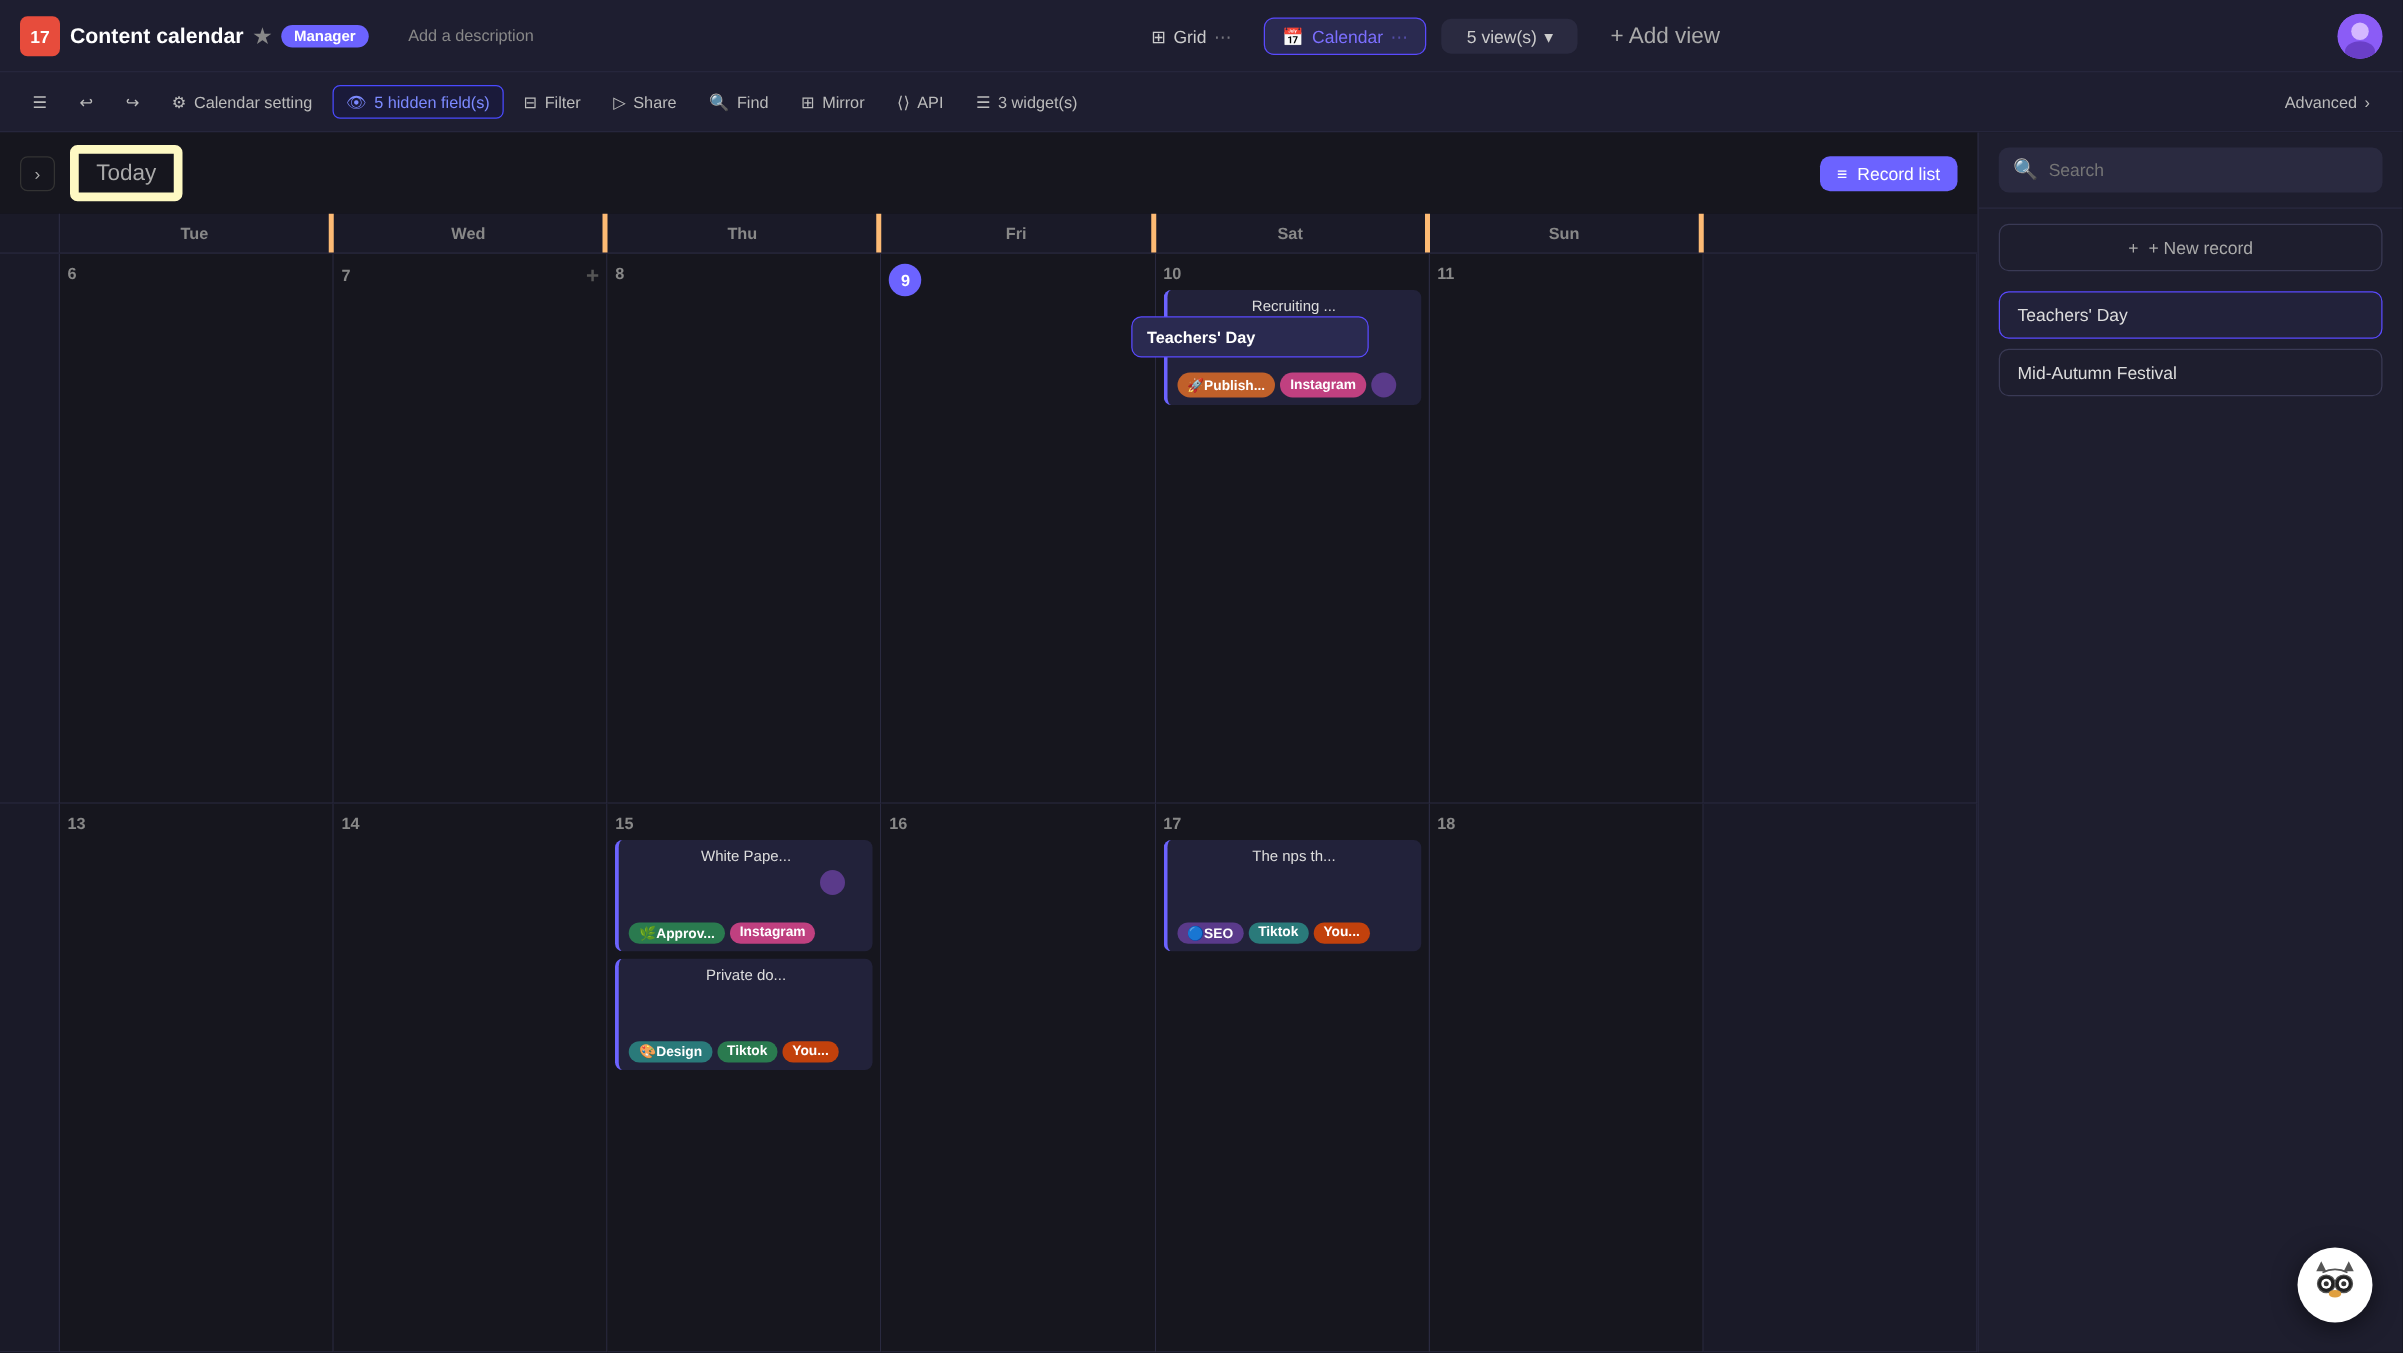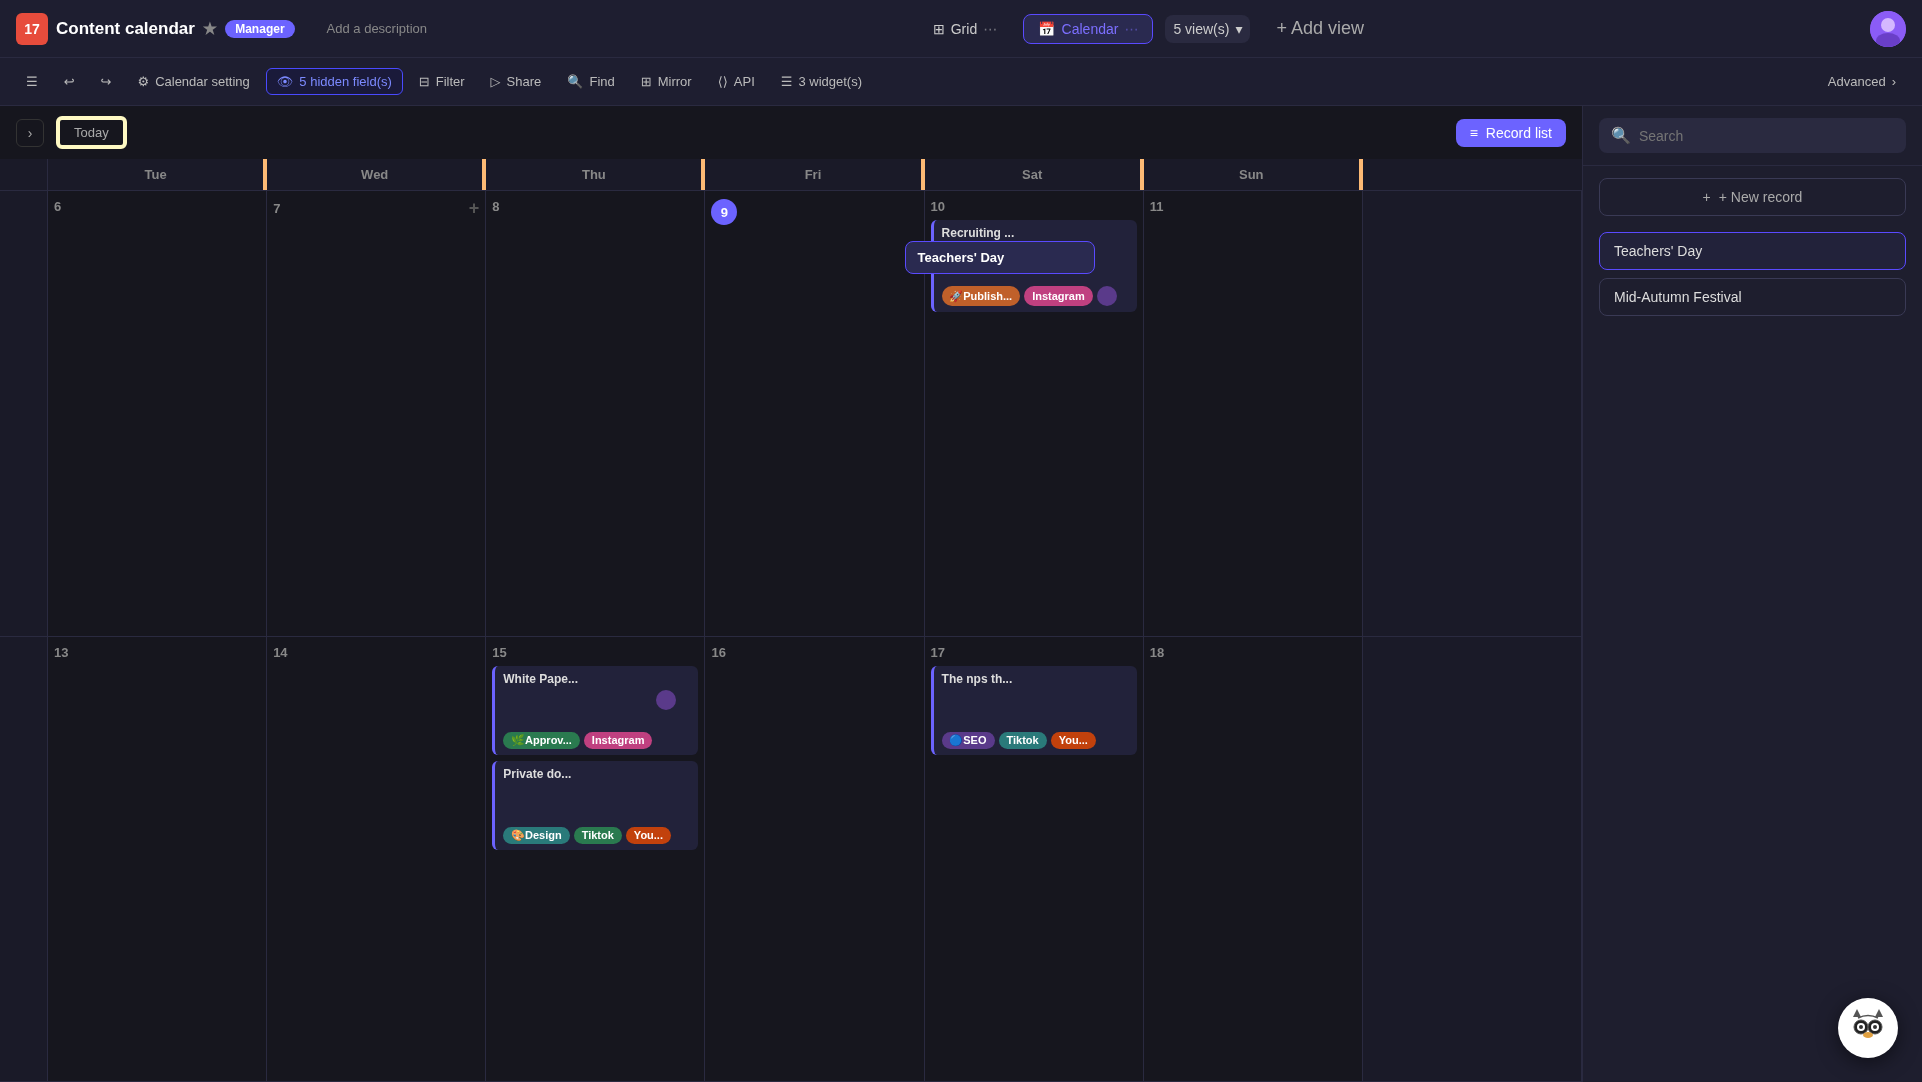--- a/index.html
+++ b/index.html
@@ -69,21 +69,21 @@
     }
     .view-btn.active {
       background: #2a2a50;
       color: #7c6fff;
       border: 1px solid #5a4aff;
     }
     .views-count {
       display: flex;
       align-items: center;
       gap: 6px;
-      padding: 6px 8px;
+      padding: 6px 20px;
       border-radius: 8px;
       font-size: 14px;
       color: #ccc;
       background: #2a2a40;
       cursor: pointer;
     }
     .add-view-btn {
       display: flex;
       align-items: center;
       gap: 6px;
@@ -186,24 +186,24 @@
       color: #aaa;
       display: flex;
       align-items: center;
       justify-content: center;
       cursor: pointer;
       font-size: 14px;
     }
     .today-btn {
       padding: 5px 14px;
       border-radius: 6px;
-      border: 4px solid #fef9c3;
+      border: 7px solid #fef9c3;
       background: transparent;
       color: #aaa;
-      font-size: 13px;
+      font-size: 18px;
       cursor: pointer;
     }
     .record-list-btn {
       margin-left: auto;
       display: flex;
       align-items: center;
       gap: 8px;
       padding: 6px 14px;
       border-radius: 8px;
       background: #6c63ff;
@@ -299,23 +299,24 @@
       background: #22223a;
       border-radius: 6px;
       padding: 6px 8px;
       margin-bottom: 4px;
       font-size: 12px;
       color: #ddd;
       cursor: pointer;
       border-left: 3px solid #6c63ff;
     }
     .event-card-title {
-      font-weight: 700;
+      font-weight: 400;
       margin-bottom: 4px;
       font-size: 12px;
+      text-align: center;
     }
     .tag-row {
       display: flex;
       flex-wrap: wrap;
       gap: 4px;
       margin-top: 2px;
     }
     .tag {
       border-radius: 12px;
       padding: 2px 8px;

